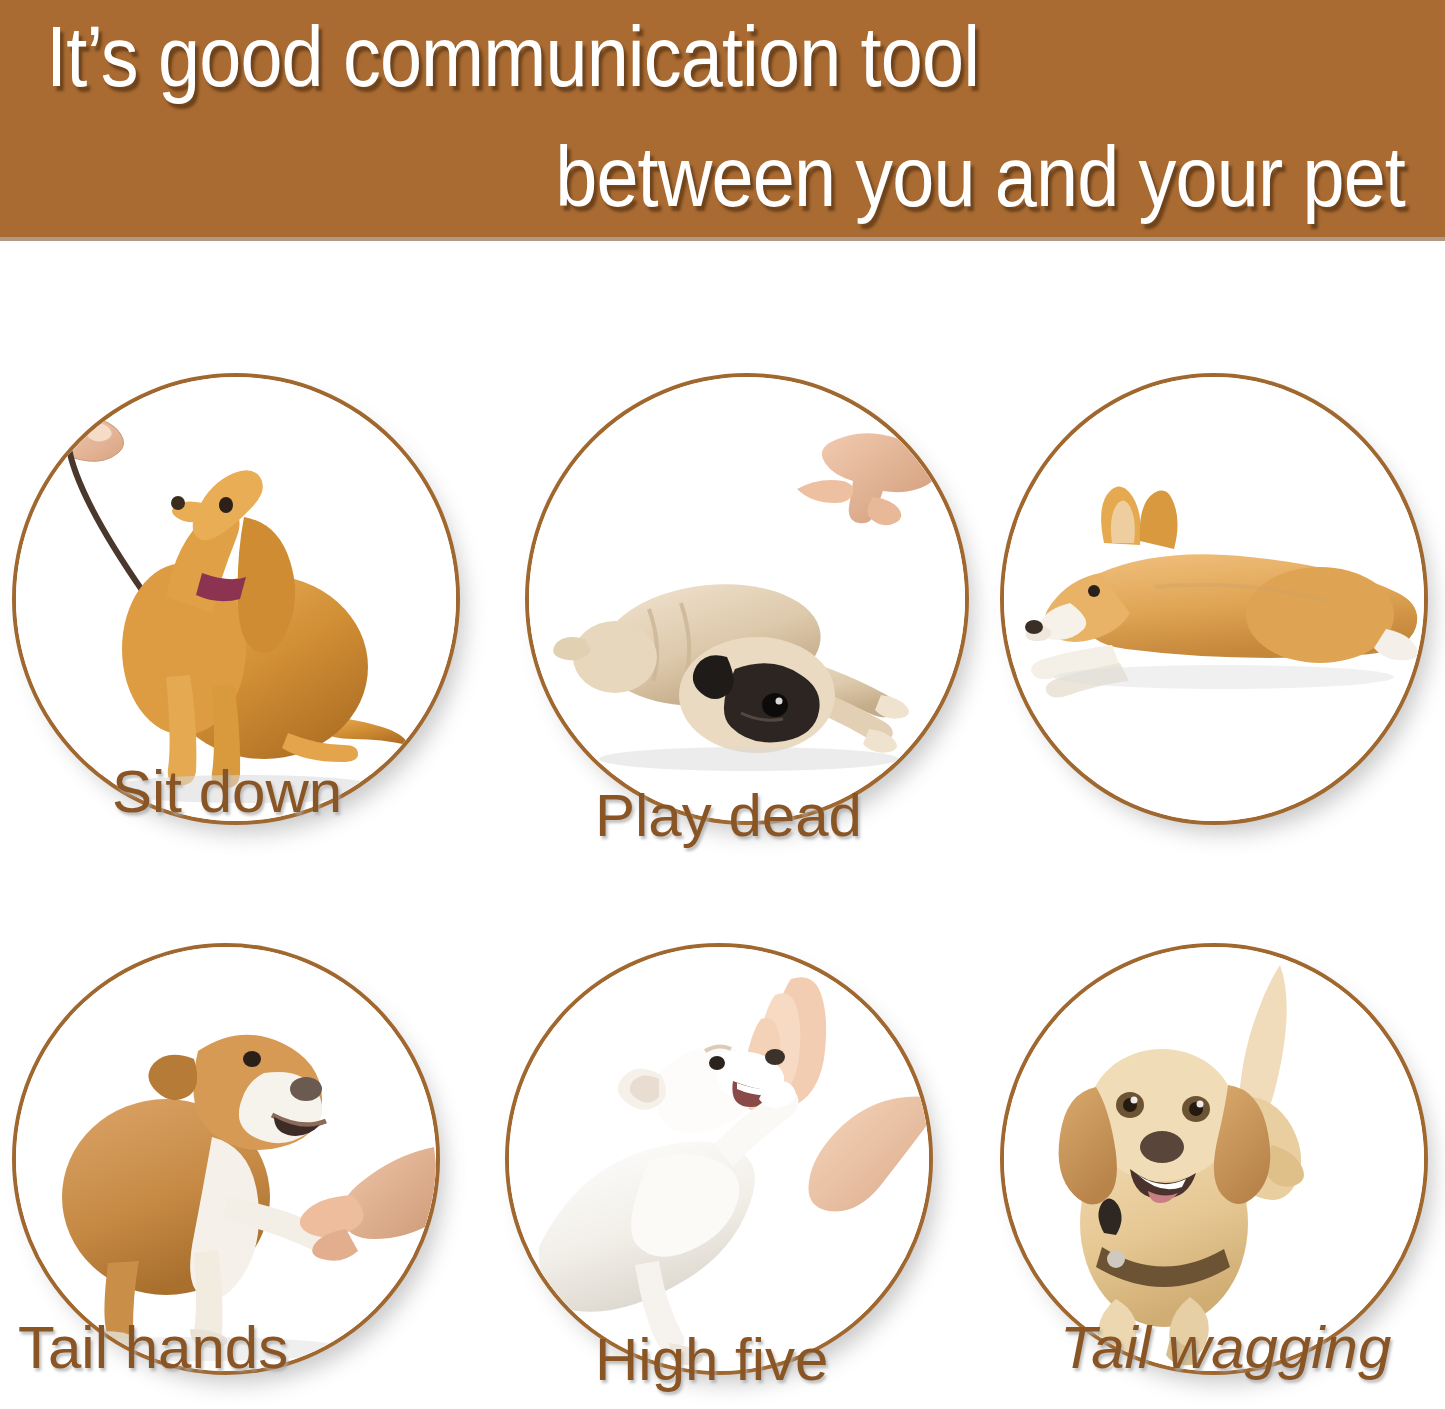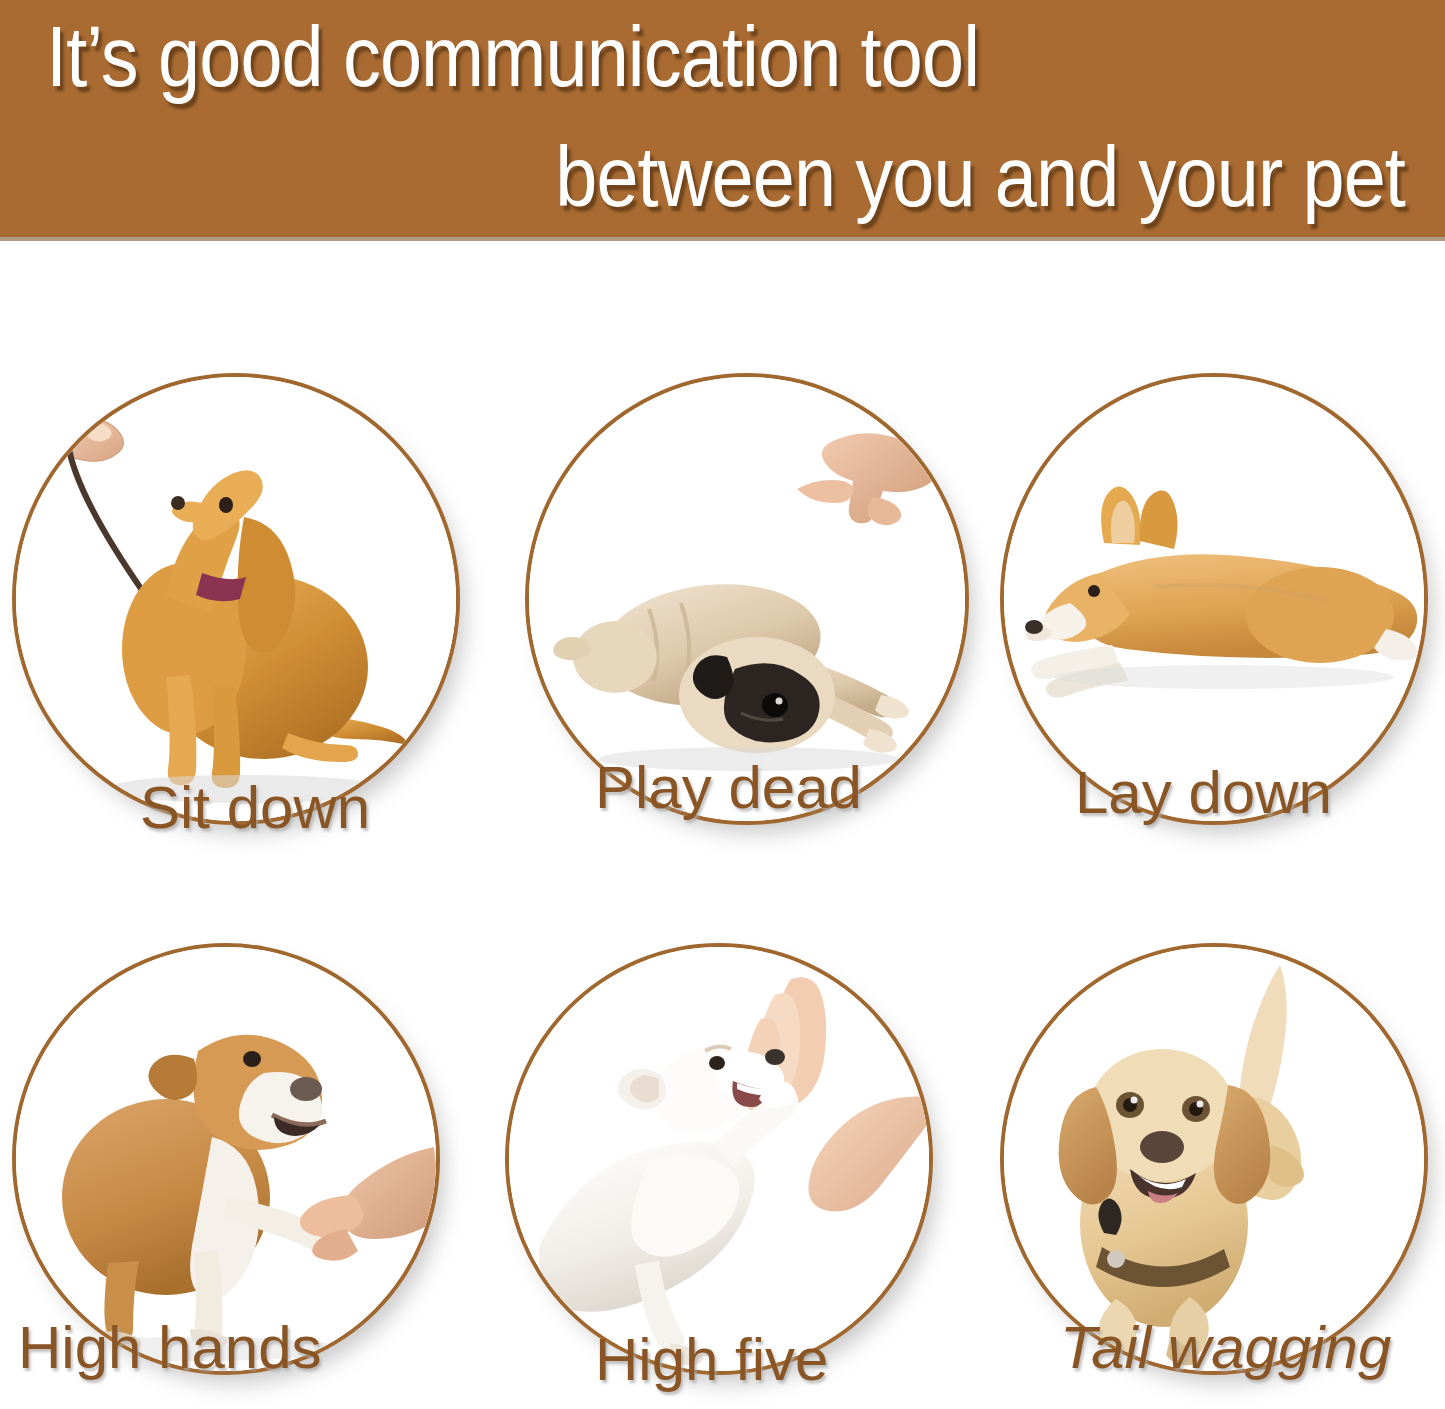--- a/index.html
+++ b/index.html
@@ -129,21 +129,21 @@
           <ellipse cx="210" cy="128" rx="7" ry="8" fill="#2c2018"></ellipse>
 
           <path d="M228 140 q34 6 46 44 q12 38 -4 72 q-12 26 -30 18 q-16 -8 -18 -44 q-2 -48 6 -90 z" fill="#cf8c33"></path>
 
           <path d="M186 196 q28 10 44 4 l-6 22 q-22 6 -44 -4 z" fill="#8c3352"></path>
         </g>
 
         <ellipse cx="230" cy="412" rx="140" ry="14" fill="#d8d8d8" opacity=".55"></ellipse>
       </svg>
     </div>
-    <div class="caption" style="left:100px;top:400px;margin-left:28px;">Sit down</div>
+    <div class="caption" style="left:100px;top:384px;">Sit down</div>
   </div>
 
   <div class="cell" style="left:525px;top:132px;width:450px;height:470px;">
     <div class="circle" style="left:0;top:0;width:436px;height:444px;">
       <svg class="art" viewBox="0 0 436 444">
         <defs>
           <linearGradient id="pugfur" x1="0" y1="0" x2="0.4" y2="1">
             <stop offset="0" stop-color="#f0e2cf"></stop>
             <stop offset="0.6" stop-color="#ddc9ab"></stop>
             <stop offset="1" stop-color="#c4ab89"></stop>
@@ -185,21 +185,21 @@
 
           <ellipse cx="246" cy="328" rx="13" ry="12" fill="#0d0b0a"></ellipse>
           <circle cx="250" cy="324" r="3.5" fill="#ffffff" opacity=".85"></circle>
 
           <path d="M212 336 q20 10 42 6" fill="none" stroke="#6d6058" stroke-width="3" opacity=".6"></path>
         </g>
 
         <ellipse cx="220" cy="382" rx="150" ry="12" fill="#dadada" opacity=".5"></ellipse>
       </svg>
     </div>
-    <div class="caption" style="left:70px;top:380px;">Play dead</div>
+    <div class="caption" style="left:70px;top:408px;">Play dead</div>
   </div>
 
   <div class="cell" style="left:1000px;top:132px;width:450px;height:470px;">
     <div class="circle" style="left:0;top:0;width:420px;height:444px;">
       <svg class="art" viewBox="0 0 420 444">
         <defs>
           <linearGradient id="corgi" x1="0" y1="0" x2="0.3" y2="1">
             <stop offset="0" stop-color="#f0c07e"></stop>
             <stop offset="0.55" stop-color="#e0a555"></stop>
             <stop offset="1" stop-color="#c5873a"></stop>
@@ -228,21 +228,20 @@
           <path d="M108 166 q-4 -28 6 -40 q6 -6 11 2 q8 12 5 38 z" fill="#f2ddc2" opacity=".7"></path>
 
           <path d="M108 268 q-44 6 -68 14 q-16 5 -12 14 q4 9 22 5 q38 -8 66 -12 z" fill="#f5f0e7"></path>
           <path d="M116 286 q-42 8 -64 16 q-14 6 -9 14 q6 8 22 2 q36 -12 60 -14 z" fill="#ece5d9"></path>
 
           <path d="M150 210 q90 -8 172 14" fill="none" stroke="#caa06a" stroke-width="4" opacity=".35"></path>
         </g>
         <ellipse cx="220" cy="300" rx="170" ry="12" fill="#dddddd" opacity=".45"></ellipse>
       </svg>
     </div>
-    <div class="caption" style="left:75px;top:385px;">Lay down</div>
   </div>
 
   <div class="cell" style="left:12px;top:702px;width:450px;height:470px;">
     <div class="circle" style="left:0;top:0;width:420px;height:424px;">
       <svg class="art" viewBox="0 0 420 424">
         <defs>
           <linearGradient id="bull" x1="0" y1="0" x2="0.4" y2="1">
             <stop offset="0" stop-color="#dba468"></stop>
             <stop offset="0.6" stop-color="#c68a45"></stop>
             <stop offset="1" stop-color="#a96f2d"></stop>
@@ -282,21 +281,21 @@
         </g>
 
         <g>
           <path d="M418 200 q-40 8 -74 36 q-22 18 -18 36 q5 20 32 20 q36 0 68 -22 z" fill="url(#skin3)"></path>
           <path d="M336 248 q-34 2 -48 18 q-10 12 4 20 q20 10 46 -4 q20 -12 -2 -34 z" fill="#edbd9d"></path>
           <path d="M330 282 q-24 4 -32 16 q-6 10 8 14 q20 6 36 -8 z" fill="#e2ae8e"></path>
         </g>
         <ellipse cx="180" cy="402" rx="150" ry="12" fill="#dcdcdc" opacity=".45"></ellipse>
       </svg>
     </div>
-    <div class="caption" style="left:6px;top:370px;">High hands</div>
+    <div class="caption" style="left:6px;top:370px;">Tail hands</div>
   </div>
 
   <div class="cell" style="left:505px;top:702px;width:450px;height:470px;">
     <div class="circle" style="left:0;top:0;width:420px;height:424px;">
       <svg class="art" viewBox="0 0 420 424">
         <defs>
           <linearGradient id="whitefur" x1="0" y1="0" x2="0.4" y2="1">
             <stop offset="0" stop-color="#ffffff"></stop>
             <stop offset="0.6" stop-color="#f2efe9"></stop>
             <stop offset="1" stop-color="#ddd8cf"></stop>

